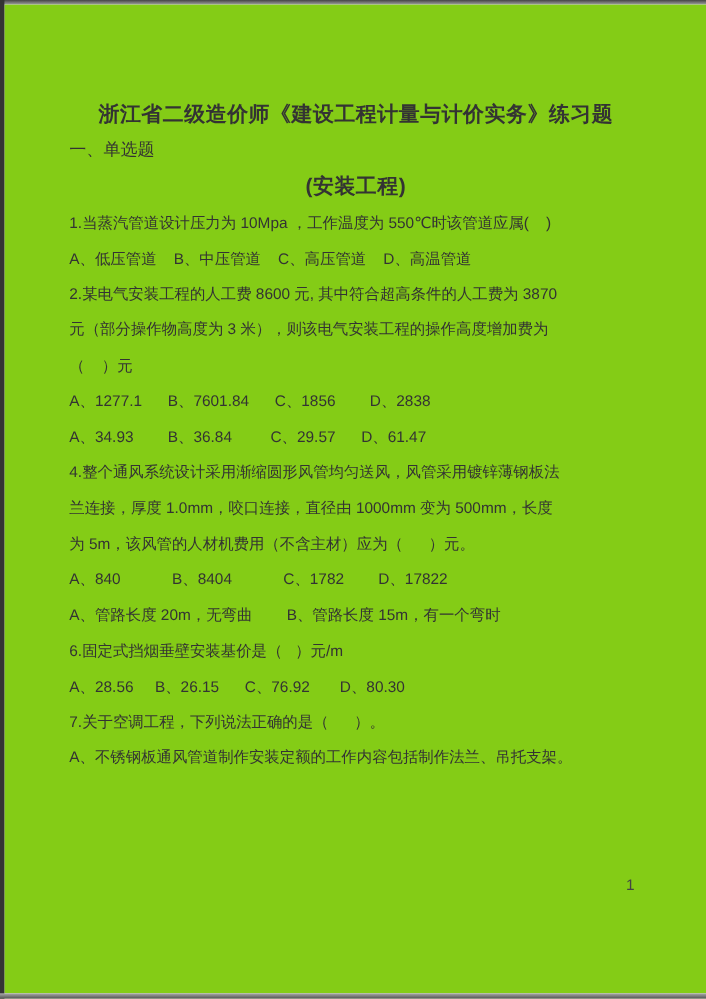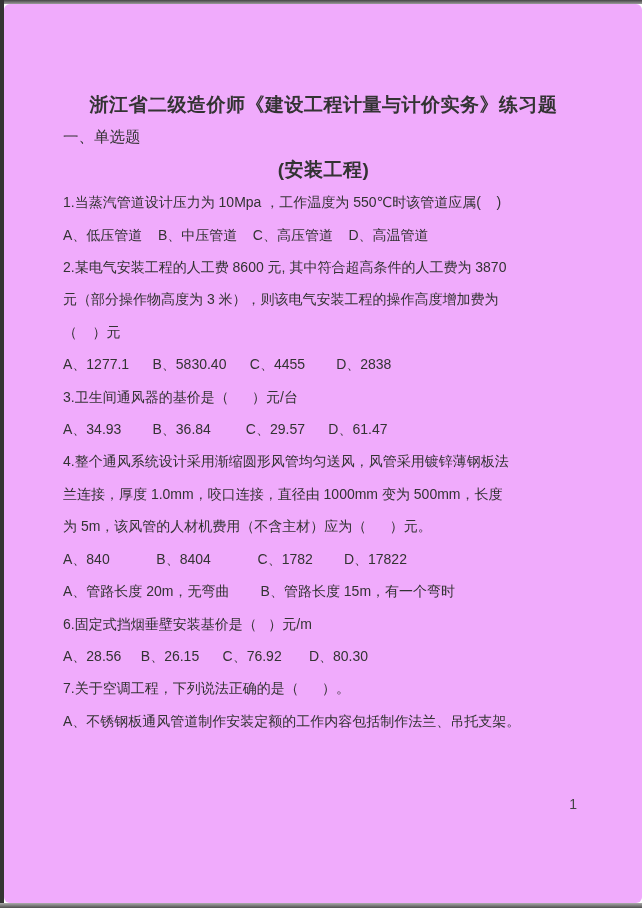--- a/index.html
+++ b/index.html
@@ -8,22 +8,22 @@
     background:#ffffff;
     font-family:"Liberation Sans","DejaVu Sans",sans-serif;
   }
   .edge-top{position:absolute;top:0;left:0;width:642px;height:4px;
     background:linear-gradient(180deg,#454545,#9b9b9b);z-index:3}
   .edge-left{position:absolute;top:0;left:0;width:4px;height:908px;background:#343434;z-index:3}
   .edge-bottom{position:absolute;bottom:0;left:0;width:642px;height:5px;
     background:linear-gradient(180deg,#ababab,#4f4f4f);z-index:3}
   .page{
     position:absolute;left:4px;top:4px;width:638px;height:899px;
-    background:#f0abfc;box-sizing:border-box;
-    padding:85px 58px 8px 59px;color:#333333;border-radius:6px;
+    background:#84cc16;box-sizing:border-box;
+    padding:85px 58px 8px 59px;color:#333333;
   }
   .line{
     font-size:14px;line-height:32.4px;white-space:pre-wrap;
     color:#333333;
   }
   .title-line{font-size:19px;font-weight:bold;text-align:center;letter-spacing:.5px}
   .section-line{font-size:15.5px}
   .page-number{
     position:absolute;top:791px;right:65px;
     font-size:14px;line-height:18px;color:#444444;
@@ -44,25 +44,24 @@
 
   <div>
     <div class="line">1.当蒸汽管道设计压力为 10Mpa ，工作温度为 550℃时该管道应属(    )</div>
     <div class="line">A、低压管道    B、中压管道    C、高压管道    D、高温管道</div>
   </div>
 
   <div>
     <div class="line">2.某电气安装工程的人工费 8600 元, 其中符合超高条件的人工费为 3870</div>
     <div class="line">元（部分操作物高度为 3 米），则该电气安装工程的操作高度增加费为</div>
     <div class="line">（    ）元</div>
-    <div class="line">A、1277.1      B、5830.40      C、4455        D、2838</div>
+    <div class="line">A、1277.1      B、7601.84      C、1856        D、2838</div>
   </div>
 
   <div>
-    <div class="line">3.卫生间通风器的基价是（      ）元/台</div>
     <div class="line">A、34.93        B、36.84         C、29.57      D、61.47</div>
   </div>
 
   <div>
     <div class="line">4.整个通风系统设计采用渐缩圆形风管均匀送风，风管采用镀锌薄钢板法</div>
     <div class="line">兰连接，厚度 1.0mm，咬口连接，直径由 1000mm 变为 500mm，长度</div>
     <div class="line">为 5m，该风管的人材机费用（不含主材）应为（      ）元。</div>
     <div class="line">A、840            B、8404            C、1782        D、17822</div>
   </div>
 

